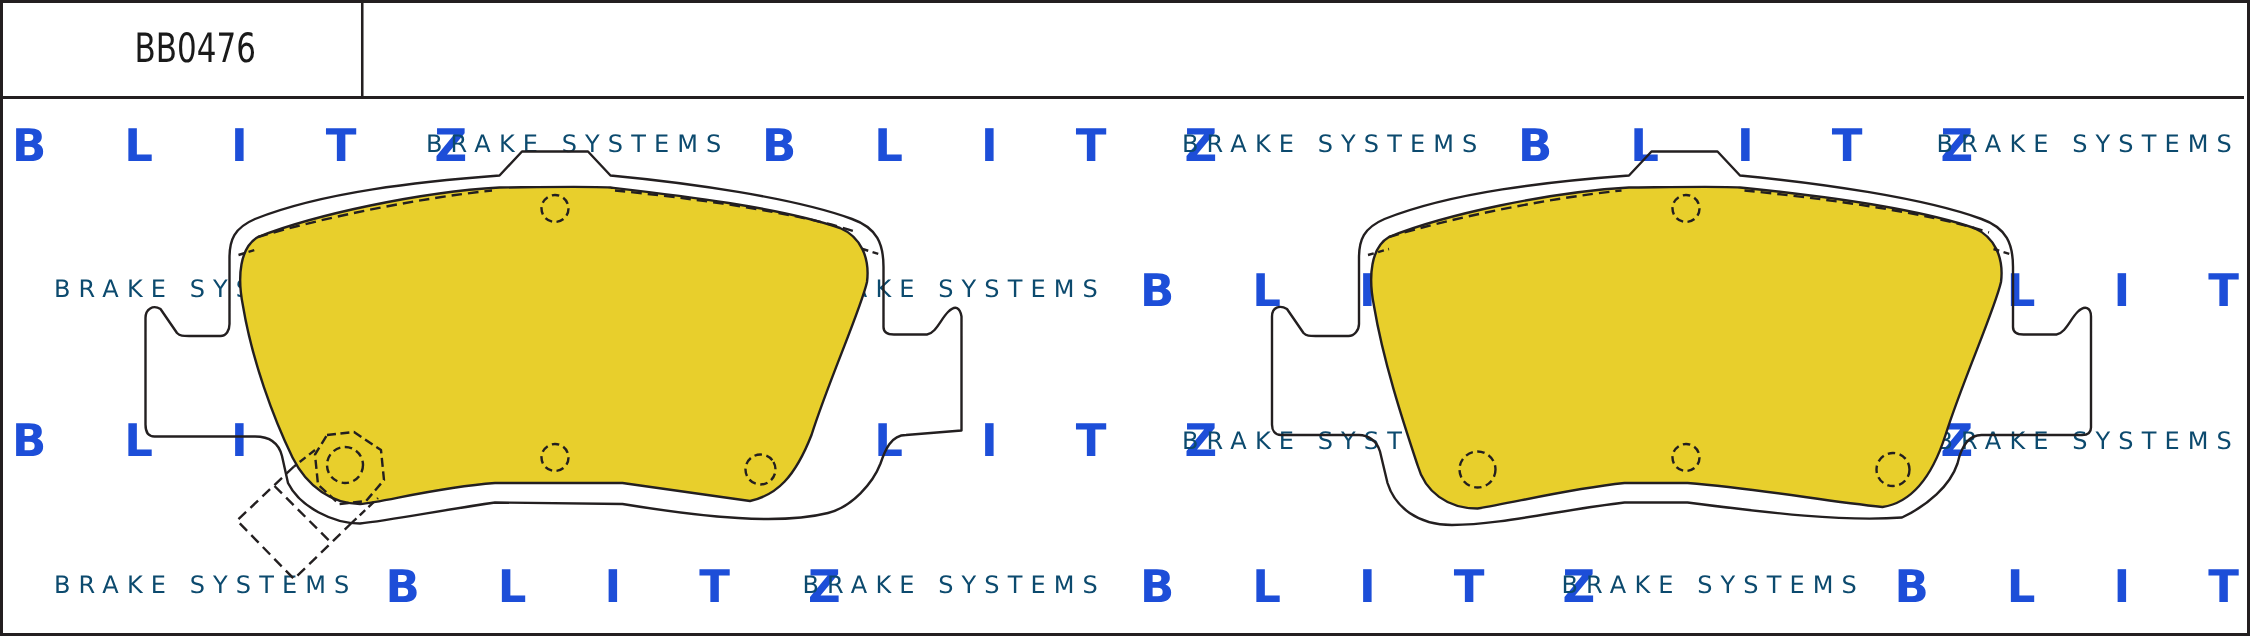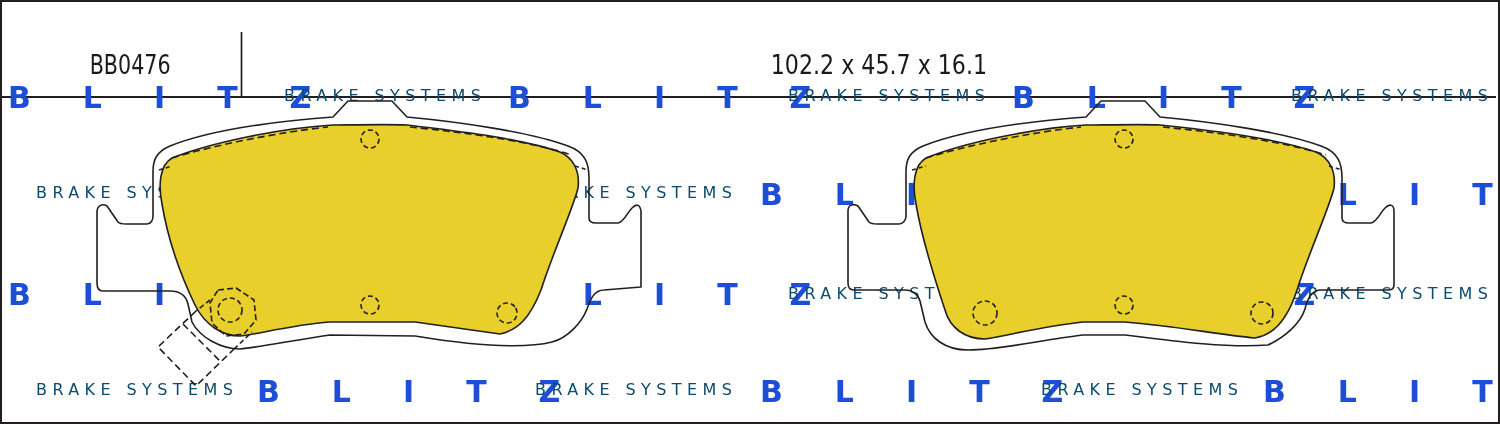--- a/index.html
+++ b/index.html
@@ -1,38 +1,35 @@
 <!DOCTYPE html>
 <html><head>
 <meta charset="utf-8">
 <style>
   html,body{margin:0;padding:0;background:#fff;}
   body{width:1500px;height:424px;position:relative;overflow:hidden;font-family:"Liberation Sans",sans-serif;}
   .frame{position:absolute;left:0;top:0;width:1496px;height:420px;border:2px solid #231f20;}
-  .hdr{position:absolute;left:0;top:0;width:1496px;height:64px;border-bottom:2px solid #231f20;margin-top:32px;}
+  .hdr{position:absolute;left:0;top:0;width:1496px;height:64px;border-bottom:2px solid #231f20;}
   .hdr-code{position:absolute;left:0;top:0;width:260px;height:64px;border-right:2px solid #231f20;display:flex;align-items:center;justify-content:center;font-family:"DejaVu Sans Condensed","DejaVu Sans",sans-serif;font-size:27px;color:#1a1a1a;letter-spacing:0px;transform:scaleX(0.85);transform-origin:center;}
   .hdr-code span{display:inline-block;}
   .hdr-dims{position:absolute;left:262px;top:0;width:1234px;height:64px;display:flex;align-items:center;justify-content:center;font-family:"DejaVu Sans",sans-serif;font-size:27px;color:#1a1a1a;}
   .hdr-dims span{display:inline-block;transform:scaleX(0.82);}
   .wm{position:absolute;color:#1d4ed8;white-space:nowrap;user-select:none;}
   .wm-blitz{font-family:"DejaVu Sans",sans-serif;font-weight:bold;font-size:30px;letter-spacing:52px;}
   .wm-brake{font-family:"DejaVu Sans",sans-serif;font-size:16px;letter-spacing:5.4px;color:#0c4a6e;}
   svg.pads{position:absolute;left:0;top:0;}
 </style>
 </head>
 <body>
 
 <div class="frame"></div>
 
 <div class="hdr">
   <div class="hdr-code">
     <span>BB0476</span>
-  </div>
-  <div class="hdr-dims">
-    <span>102.2 x 45.7 x 16.1</span>
   </div>
 </div>
 
 <div>
 
   <div class="wm wm-blitz" style="left:8px;top:80px;">BLITZ</div>
   <div class="wm wm-brake" style="left:284px;top:86px;">BRAKE SYSTEMS</div>
   <div class="wm wm-blitz" style="left:508px;top:80px;">BLITZ</div>
   <div class="wm wm-brake" style="left:788px;top:86px;">BRAKE SYSTEMS</div>
   <div class="wm wm-blitz" style="left:1012px;top:80px;">BLITZ</div>

